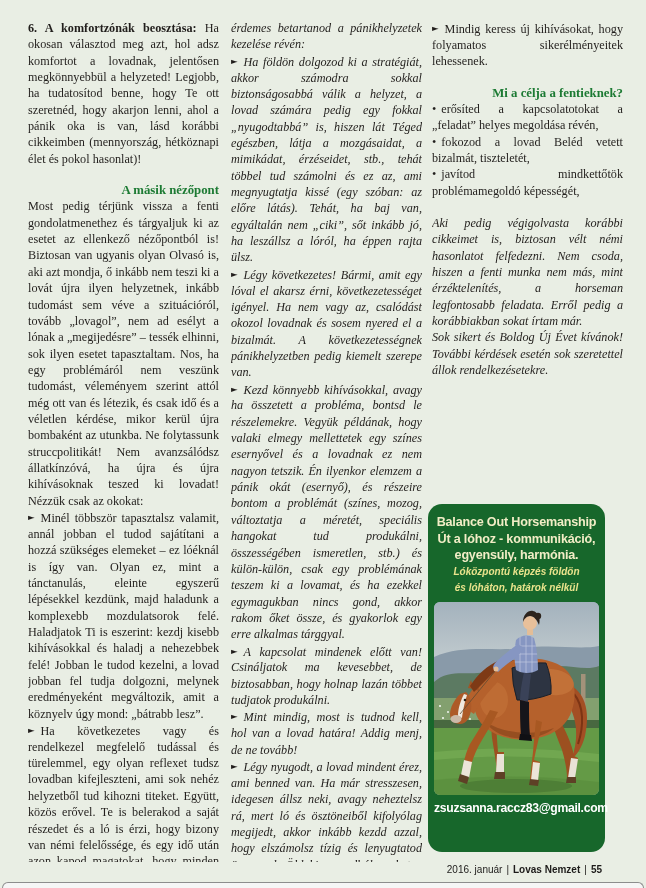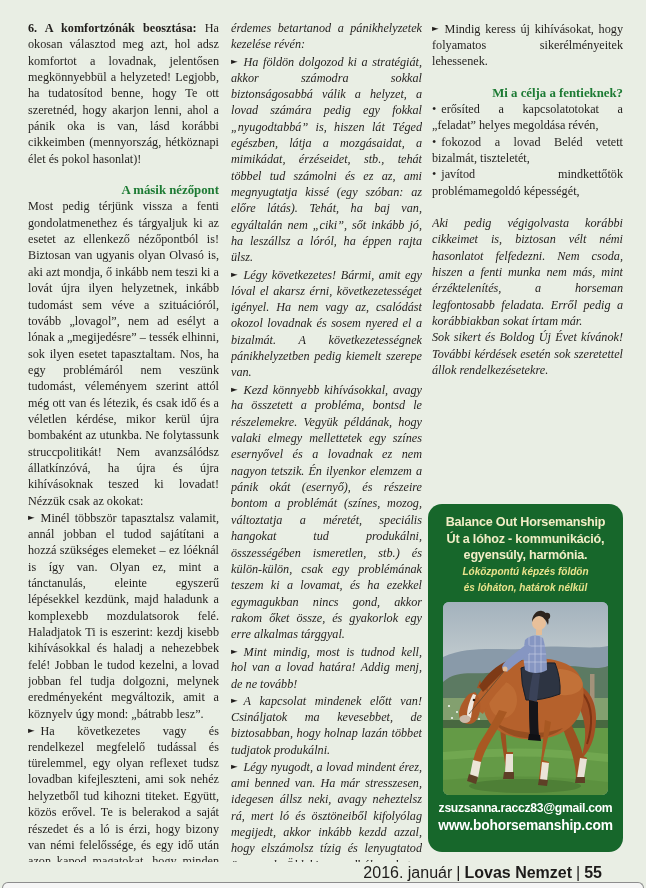--- a/index.html
+++ b/index.html
@@ -22,38 +22,38 @@
   .heading{
     margin:15px 0 0 0;text-align:right;
     font-size:12.8px;font-weight:bold;color:#1c7a33;line-height:16.35px;
   }
   .gap-top{margin-top:16px;font-style:italic;}
   .arrow{display:inline-block;font-size:8.5px;vertical-align:1.5px;margin-right:6px;font-family:"DejaVu Sans",sans-serif;color:#211e1c;}
   .dot{display:inline-block;margin-right:5px;}
   .closing{font-style:italic;}
   
   .ad{
-    position:absolute;left:428px;top:504px;width:195px;height:348px;
+    position:absolute;left:428px;top:504px;width:177px;height:348px;
     box-sizing:border-box;background:#17672b;border-radius:14px;
     padding:10px 6px 8px;text-align:center;
     font-family:"Liberation Sans",sans-serif;
   }
   .ad-title{color:#f2edc6;font-weight:bold;font-size:12.6px;line-height:16.5px;letter-spacing:-0.2px;white-space:nowrap;}
   .ad-sub{color:#e9e38c;font-weight:bold;font-style:italic;font-size:10px;line-height:16.5px;white-space:nowrap;}
   .ad-photo{
     width:165px;height:193px;margin:5px auto 0;border-radius:6px;overflow:hidden;
     background:#9fb0ba;
   }
   .ad-links{margin-top:5px;}
   .ad-email{color:#ffffff;font-weight:bold;font-size:12.2px;line-height:17px;letter-spacing:-0.3px;white-space:nowrap;}
   .ad-web{color:#ffffff;font-weight:bold;font-size:13.8px;line-height:18px;letter-spacing:-0.2px;white-space:nowrap;}
   
   .footer{
     position:absolute;top:864px;right:44px;
-    font-family:"Liberation Sans",sans-serif;font-size:16px;color:#1d1b1a;
+    font-family:"Liberation Sans",sans-serif;font-size:10px;color:#1d1b1a;
   }
   .footer b{font-weight:bold;}
   .footer .sep{margin:0 4px;}
   
   .window-edge{
     position:absolute;left:2px;right:2px;bottom:0;height:5px;
     background:#f6f6f6;border:1px solid #8d8d8d;border-bottom:none;
     border-radius:7px 7px 0 0;
   }
 </style>
@@ -69,22 +69,22 @@
     <p class="para"><span class="arrow">►</span><span>Minél többször tapasztalsz valamit, annál jobban el tudod sajátítani a hozzá szükséges elemeket – ez lóéknál is így van. Olyan ez, mint a tánctanulás, eleinte egyszerű lépésekkel kezdünk, majd haladunk a komplexebb mozdulatsorok felé. Haladjatok Ti is eszerint: kezdj kisebb kihívásokkal és haladj a nehezebbek felé! Jobban le tudod kezelni, a lovad jobban fel tudja dolgozni, melynek eredményeként megváltozik, amit a köznyelv úgy mond: „bátrabb lesz”.</span></p>
     <p class="para"><span class="arrow">►</span><span>Ha következetes vagy és rendelkezel megfelelő tudással és türelemmel, egy olyan reflexet tudsz lovadban kifejleszteni, ami sok nehéz helyzetből tud kihozni titeket. Együtt, közös erővel. Te is belerakod a saját részedet és a ló is érzi, hogy bizony van némi felelőssége, és egy idő után azon kapod magatokat, hogy minden „éles” könnyebbé válik.</span></p>
 
   </div>
 
   <div class="col col2">
     <p class="para">érdemes betartanod a pánikhelyzetek kezelése révén:</p>
     <p class="para"><span class="arrow">►</span><span>Ha földön dolgozod ki a stratégiát, akkor számodra sokkal biztonságosabbá válik a helyzet, a lovad számára pedig egy fokkal „nyugodtabbá” is, hiszen lát Téged egészben, látja a mozgásaidat, a mimikádat, érzéseidet, stb., tehát többel tud számolni és ez az, ami megnyugtatja kissé (egy szóban: az előre látás). Tehát, ha baj van, egyáltalán nem „ciki”, sőt inkább jó, ha leszállsz a lóról, ha éppen rajta ülsz.</span></p>
     <p class="para"><span class="arrow">►</span><span>Légy következetes! Bármi, amit egy lóval el akarsz érni, következetességet igényel. Ha nem vagy az, csalódást okozol lovadnak és sosem nyered el a bizalmát. A következetességnek pánikhelyzetben pedig kiemelt szerepe van.</span></p>
     <p class="para"><span class="arrow">►</span><span>Kezd könnyebb kihívásokkal, avagy ha összetett a probléma, bontsd le részelemekre. Vegyük példának, hogy valaki elmegy mellettetek egy színes esernyővel és a lovadnak ez nem nagyon tetszik. Én ilyenkor elemzem a pánik okát (esernyő), és részeire bontom a problémát (színes, mozog, változtatja a méretét, speciális hangokat tud produkálni, összességében ismeretlen, stb.) és külön-külön, csak egy problémának teszem ki a lovamat, és ha ezekkel egymagukban nincs gond, akkor rakom őket össze, és gyakorlok egy erre alkalmas tárggyal.</span></p>
+    <p class="para"><span class="arrow">►</span><span>A kapcsolat mindenek előtt van! Csináljatok ma kevesebbet, de biztosabban, hogy holnap lazán többet tudjatok produkálni.</span></p>
     <p class="para"><span class="arrow">►</span><span>Mint mindig, most is tudnod kell, hol van a lovad határa! Addig menj, de ne tovább!</span></p>
-    <p class="para"><span class="arrow">►</span><span>A kapcsolat mindenek előtt van! Csináljatok ma kevesebbet, de biztosabban, hogy holnap lazán többet tudjatok produkálni.</span></p>
     <p class="para"><span class="arrow">►</span><span>Légy nyugodt, a lovad mindent érez, ami benned van. Ha már stresszesen, idegesen állsz neki, avagy neheztelsz rá, mert ló és ösztöneiből kifolyólag megijedt, akkor inkább kezdd azzal, hogy elszámolsz tízig és lenyugtatod önmagad. Öld ki magadból azokat a gyengeségeket, amik hátráltatnak a munkában!</span></p>
 
   </div>
 
   <div class="col col3">
     <p class="para"><span class="arrow">►</span><span>Mindig keress új kihívásokat, hogy folyamatos sikerélményeitek lehessenek.</span></p>
     <h3 class="heading">Mi a célja a fentieknek?</h3>
     <p class="para"><span class="dot">•</span><span>erősíted a kapcsolatotokat a „feladat” helyes megoldása révén,</span></p>
     <p class="para"><span class="dot">•</span><span>fokozod a lovad Beléd vetett bizalmát, tiszteletét,</span></p>
     <p class="para"><span class="dot">•</span><span>javítod mindkettőtök problémamegoldó képességét,</span></p>
@@ -188,21 +188,20 @@
         <circle cx="62" cy="67" r="2.5" fill="#e3bd97"></circle>
         <path d="M93,27 L99,27 L99,33 L93,33 Z" fill="#e3bd97"></path>
         <circle cx="96" cy="21" r="7" fill="#e8c09a"></circle>
         <path d="M89,20 C89,13 94,8 99,9 C104,10 107,16 105,23 C103,18 100,14 96,14 C93,14 90,17 89,20 Z" fill="#2d241d"></path>
         <circle cx="104" cy="14" r="3.2" fill="#2d241d"></circle>
       </svg>
     </div>
 
     <div class="ad-links">
       <div class="ad-email">zsuzsanna.raccz83@gmail.com</div>
-      <div class="ad-web">www.bohorsemanship.com</div>
     </div>
   </div>
 
   <div class="footer">
     <span>2016. január</span><span class="sep">|</span><b>Lovas Nemzet</b><span class="sep">|</span><b>55</b>
   </div>
 
   <div class="window-edge"></div>
 </div>
 

